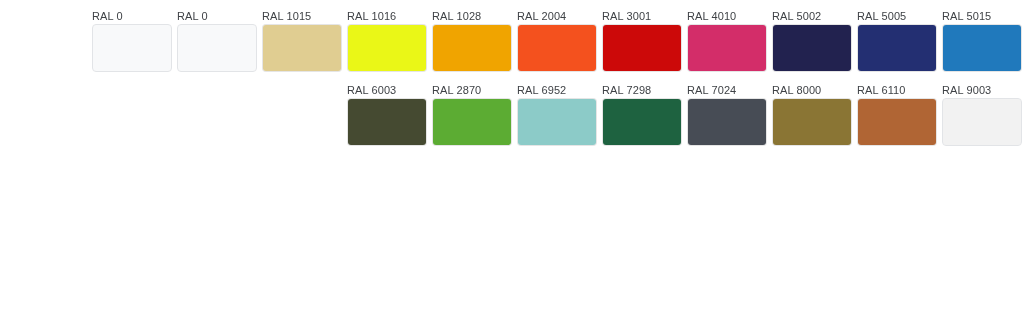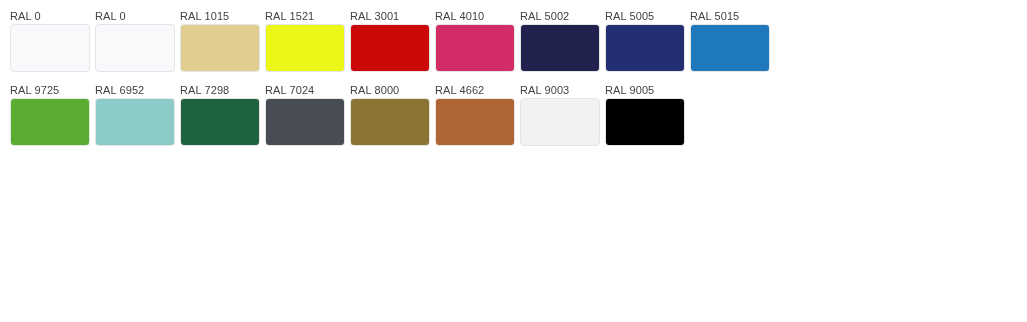--- a/index.html
+++ b/index.html
@@ -17,22 +17,23 @@
   #palette {
     position: relative;
     width: 1027px;
     height: 322px;
     box-sizing: border-box;
     padding: 0;
   }
   .swatch-row {
     display: flex;
     flex-wrap: nowrap;
-    padding-left: 10px;
+    padding-left: 18px;
     padding-top: 0px;
+    justify-content: flex-end;
   }
   .swatch-cell {
     width: 80px;
     margin-right: 5px;
     flex: 0 0 auto;
   }
   .swatch-label {
     font-family: "Liberation Sans", sans-serif;
     font-size: 11px;
     line-height: 13px;
@@ -72,22 +73,30 @@
       </div>
       <div class="swatch-cell">
         <div class="swatch-label">RAL 0</div>
         <div class="swatch-chip light-chip" style="background-color: rgb(248, 249, 250);"></div>
       </div>
       <div class="swatch-cell">
         <div class="swatch-label">RAL 1015</div>
         <div class="swatch-chip" style="background-color: rgb(224, 205, 145);"></div>
       </div>
       <div class="swatch-cell">
-        <div class="swatch-label">RAL 1521</div>
+        <div class="swatch-label">RAL 1016</div>
         <div class="swatch-chip" style="background-color: rgb(234, 247, 23);"></div>
+      </div>
+      <div class="swatch-cell">
+        <div class="swatch-label">RAL 1028</div>
+        <div class="swatch-chip" style="background-color: rgb(240, 164, 0);"></div>
+      </div>
+      <div class="swatch-cell">
+        <div class="swatch-label">RAL 2004</div>
+        <div class="swatch-chip" style="background-color: rgb(244, 81, 30);"></div>
       </div>
       <div class="swatch-cell">
         <div class="swatch-label">RAL 3001</div>
         <div class="swatch-chip" style="background-color: rgb(204, 9, 9);"></div>
       </div>
       <div class="swatch-cell">
         <div class="swatch-label">RAL 4010</div>
         <div class="swatch-chip" style="background-color: rgb(211, 45, 105);"></div>
       </div>
       <div class="swatch-cell">
@@ -99,45 +108,45 @@
         <div class="swatch-chip" style="background-color: rgb(35, 47, 114);"></div>
       </div>
       <div class="swatch-cell">
         <div class="swatch-label">RAL 5015</div>
         <div class="swatch-chip" style="background-color: rgb(32, 121, 188);"></div>
       </div>
     </div>
   <div class="row-gap"></div>
   <div class="swatch-row">
       <div class="swatch-cell">
-        <div class="swatch-label">RAL 9725</div>
+        <div class="swatch-label">RAL 6003</div>
+        <div class="swatch-chip" style="background-color: rgb(69, 74, 49);"></div>
+      </div>
+      <div class="swatch-cell">
+        <div class="swatch-label">RAL 2870</div>
         <div class="swatch-chip" style="background-color: rgb(92, 172, 51);"></div>
       </div>
       <div class="swatch-cell">
         <div class="swatch-label">RAL 6952</div>
         <div class="swatch-chip" style="background-color: rgb(140, 203, 200);"></div>
       </div>
       <div class="swatch-cell">
         <div class="swatch-label">RAL 7298</div>
         <div class="swatch-chip" style="background-color: rgb(30, 98, 64);"></div>
       </div>
       <div class="swatch-cell">
         <div class="swatch-label">RAL 7024</div>
         <div class="swatch-chip" style="background-color: rgb(71, 76, 85);"></div>
       </div>
       <div class="swatch-cell">
         <div class="swatch-label">RAL 8000</div>
         <div class="swatch-chip" style="background-color: rgb(138, 117, 52);"></div>
       </div>
       <div class="swatch-cell">
-        <div class="swatch-label">RAL 4662</div>
+        <div class="swatch-label">RAL 6110</div>
         <div class="swatch-chip" style="background-color: rgb(176, 101, 52);"></div>
       </div>
       <div class="swatch-cell">
         <div class="swatch-label">RAL 9003</div>
         <div class="swatch-chip light-chip" style="background-color: rgb(242, 242, 242);"></div>
       </div>
-      <div class="swatch-cell">
-        <div class="swatch-label">RAL 9005</div>
-        <div class="swatch-chip" style="background-color: rgb(0, 0, 0);"></div>
-      </div>
     </div>
 </div>
 
 </body></html>

